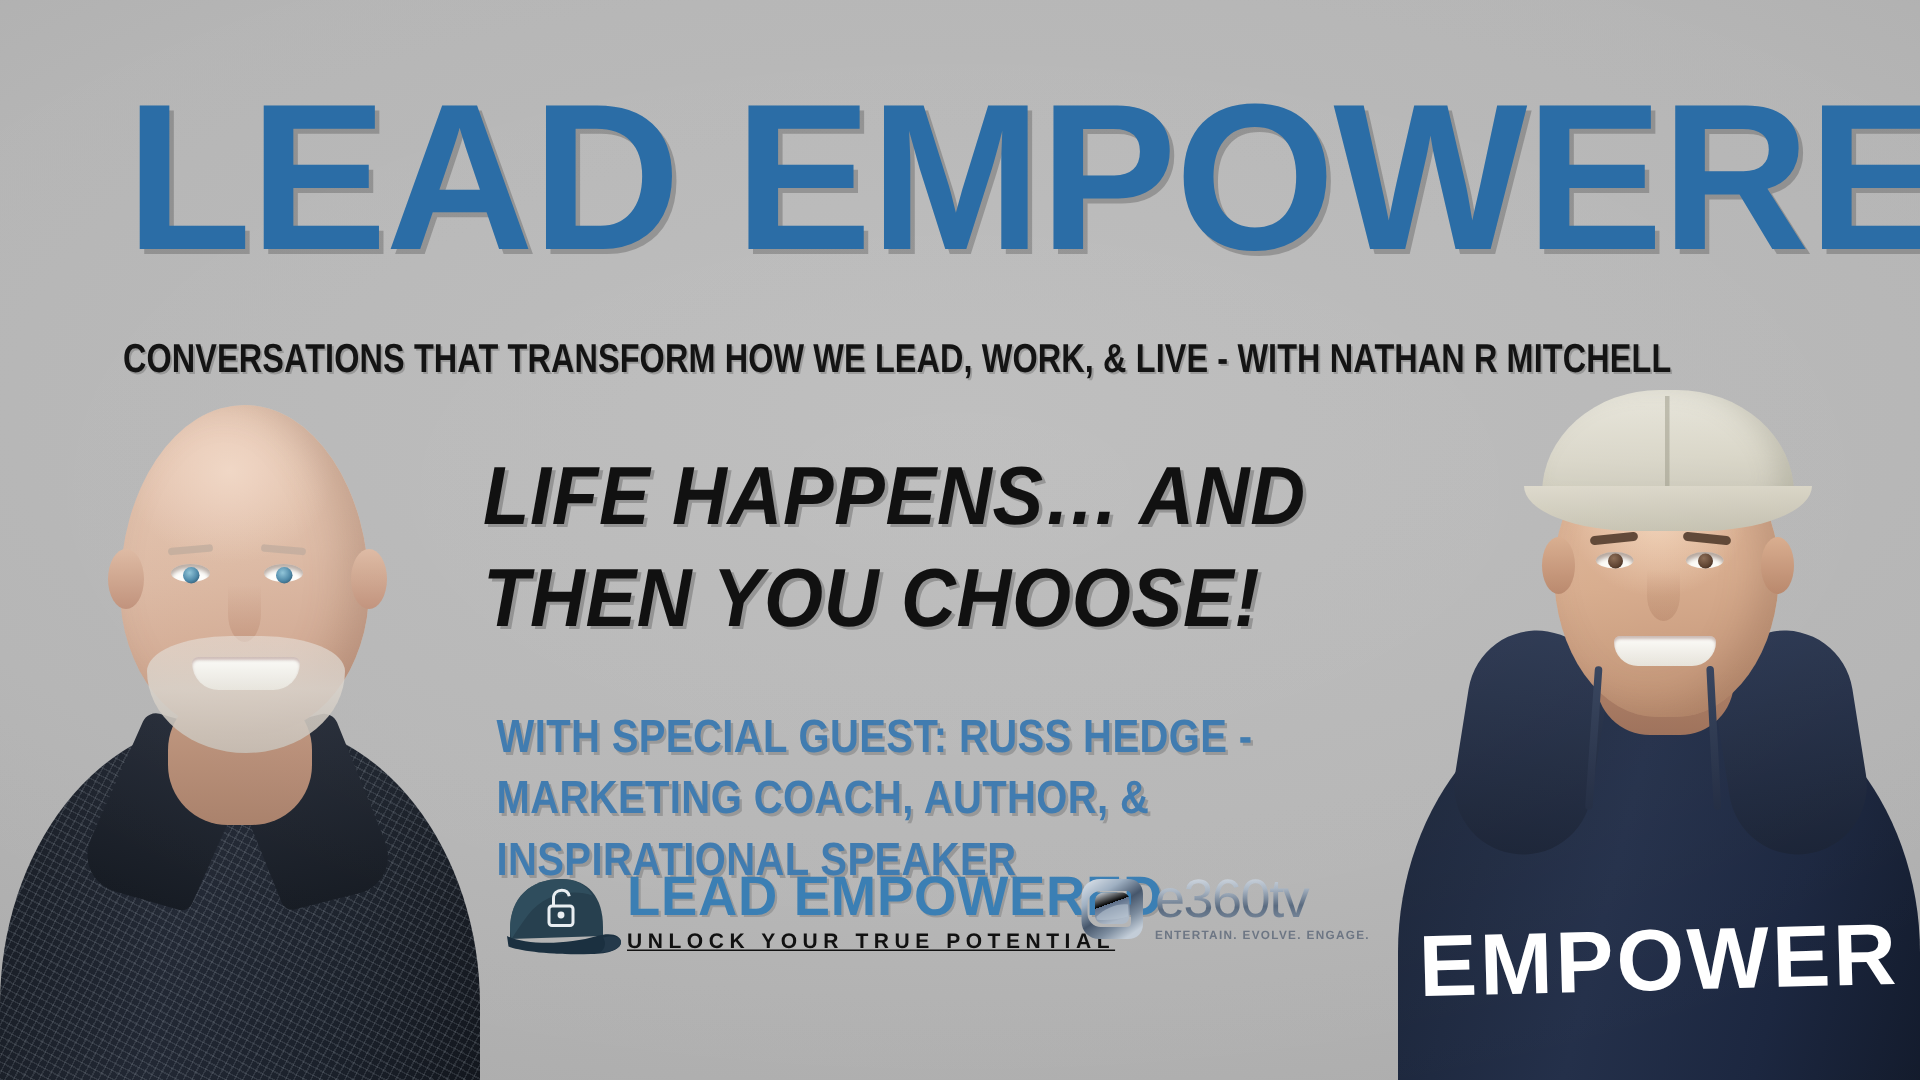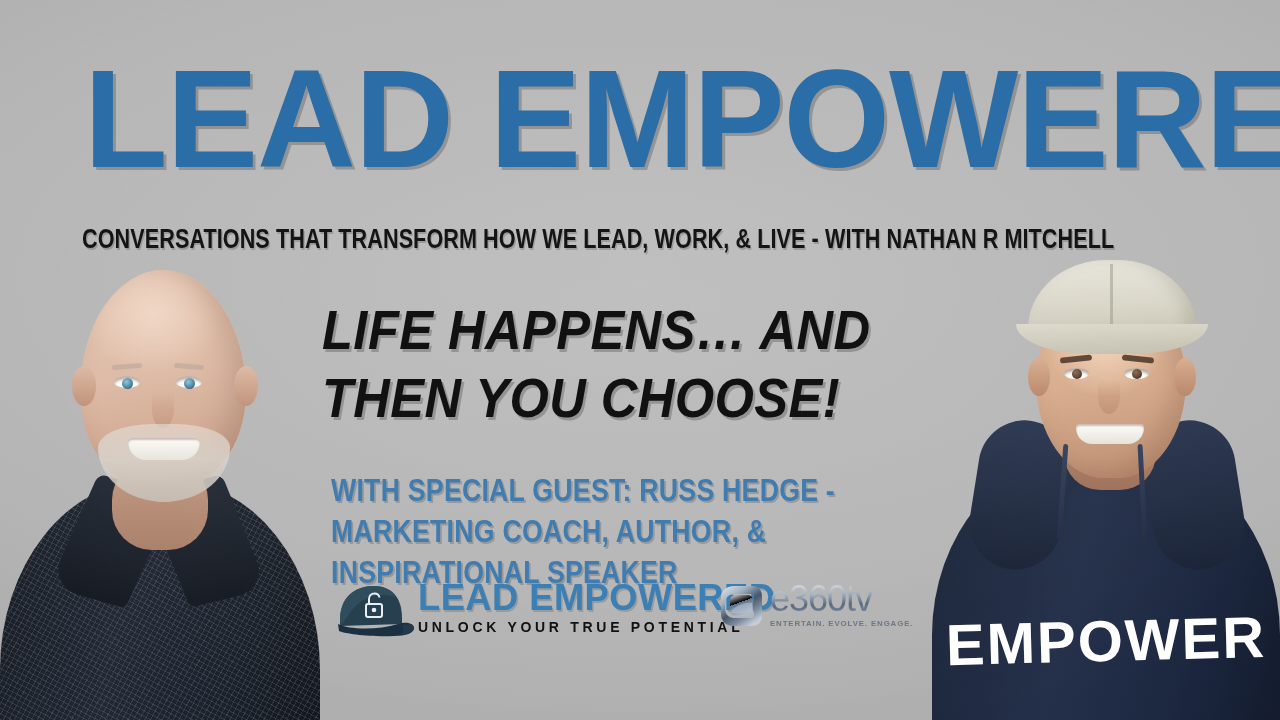--- a/index.html
+++ b/index.html
@@ -418,20 +418,21 @@
     text-shadow: 1.5px 1.5px 0 rgba(60,60,60,0.22);
   }
   .lead-tag {
     color: #111111;
     font-family: "Liberation Sans", sans-serif;
     font-weight: bold;
     font-size: 14px;
     line-height: 18px;
     letter-spacing: 3.7px;
     white-space: nowrap;
+    text-decoration: underline;
   }
 
   .logo-e360 {
     position: absolute;
     left: 720px;
     top: 582px;
     width: 196px;
     height: 54px;
   }
   .e360-mark {

